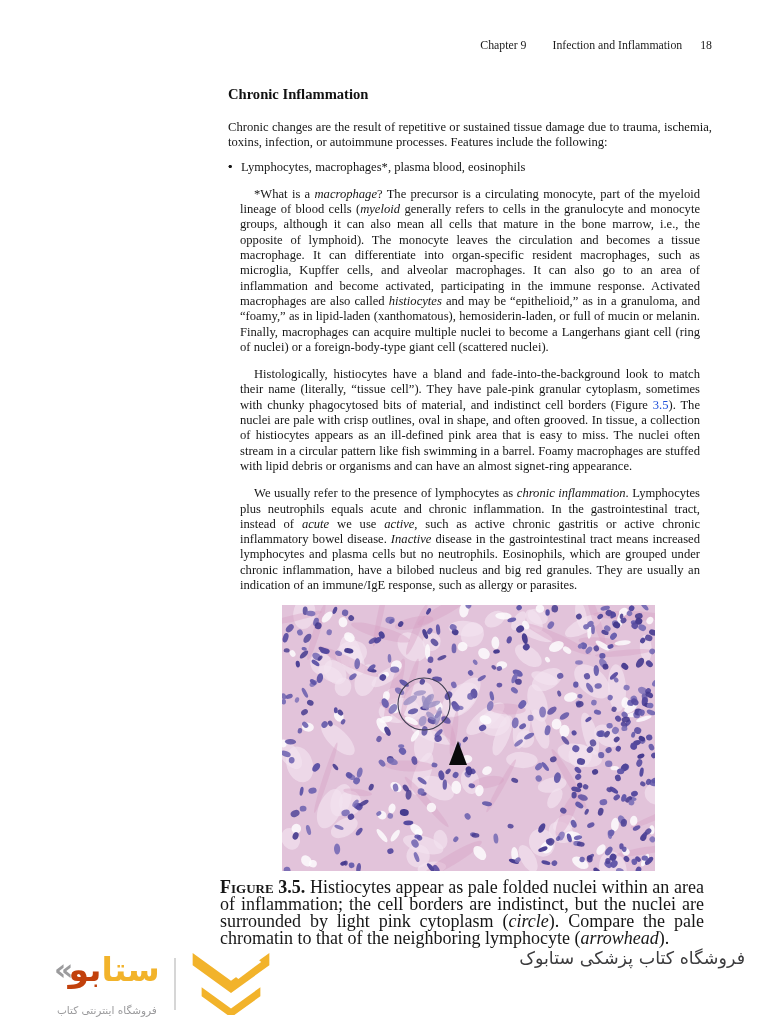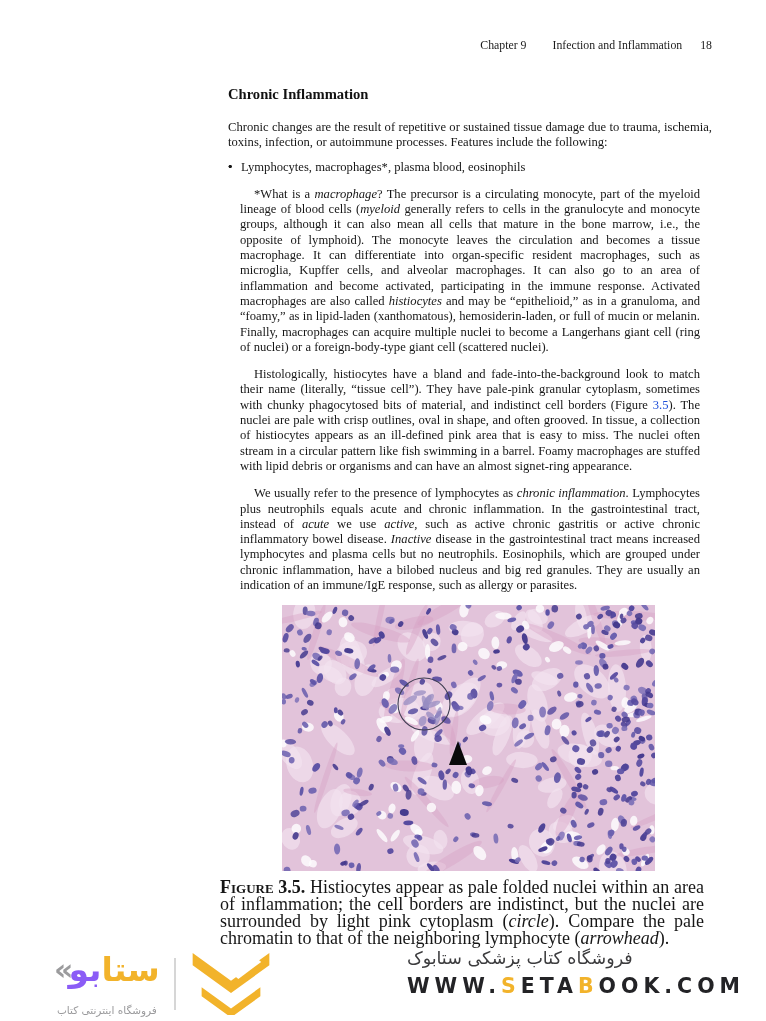--- a/index.html
+++ b/index.html
@@ -41,28 +41,28 @@
   .footer-left{
     position:absolute;left:54px;top:951px;height:66px;
     display:flex;flex-direction:row;align-items:center;
   }
   .wordmark-block{display:flex;flex-direction:column;align-items:center;}
   .wordmark{
     display:flex;flex-direction:row;align-items:center;
     font-family:"DejaVu Sans", sans-serif;font-weight:bold;font-size:33px;line-height:36px;
   }
   .wm-chevron{color:#9b9b9d;font-size:30px;margin-right:1px;letter-spacing:-6px;}
-  .wm-gray{color:#8b5cf6;}
+  .wm-gray{color:#c2410c;}
   .wm-gold{color:#f2b32b;text-align:center;}
   .logo-subtitle{
     font-family:"DejaVu Sans", sans-serif;font-size:10.5px;color:#9a9a9c;margin-top:16px;
   }
   .logo-divider{width:2px;height:52px;background:#d6d6d6;margin:0 13px 0 14px;}
   .footer-right{
-    position:absolute;right:21px;top:945px;text-align:left;
+    position:absolute;right:21px;top:945px;text-align:center;
     font-family:"DejaVu Sans", sans-serif;
   }
   .store-title{font-size:17.5px;color:#3c3c3e;line-height:26px;}
   .site-url{
     font-size:20.5px;font-weight:bold;letter-spacing:5px;color:#232326;
     margin-top:3px;white-space:nowrap;
   }
   .site-url .gold{color:#f2b32b;}
 </style>
 </head>
@@ -667,16 +667,13 @@
   <div class="logo-divider"></div>
   <svg width="84" height="62" viewBox="0 0 100 76">
     <polygon points="3,0 50,34 97,0 97,15 50,49 3,15" fill="#f2b32b"></polygon>
     <polygon points="52,26 80,5 87,11 59,32" fill="#ffffff"></polygon>
     <polygon points="14,42 50,68 86,42 86,53 50,79 14,53" fill="#f2b32b"></polygon>
   </svg>
 </div>
 
 <div class="footer-right">
   <div class="store-title" dir="rtl">فروشگاه کتاب پزشکی ستابوک</div>
-  <div class="site-url">
-    <span>WWW.</span><span class="gold">S</span><span>ETA</span><span class="gold">B</span><span>OOK.COM</span>
-  </div>
 </div>
 
 </body></html>

